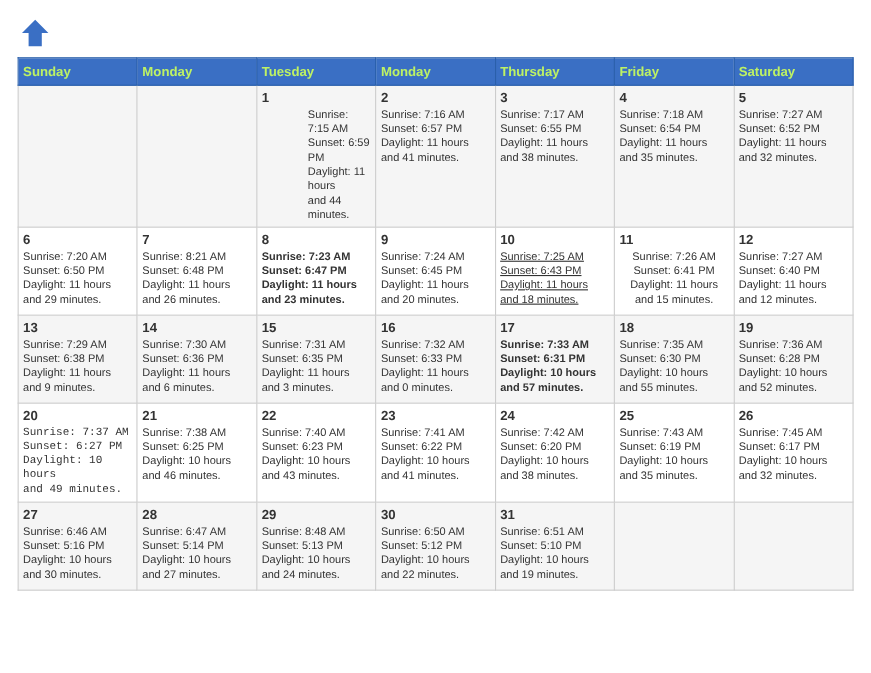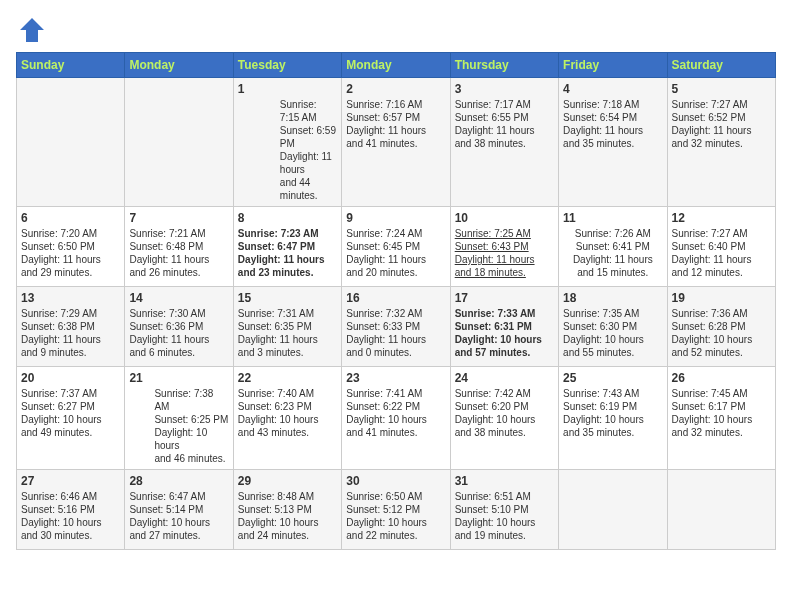--- a/index.html
+++ b/index.html
@@ -162,21 +162,21 @@
       <tr>
         <td>
           <span class="day-number">6</span>
           <div class="cell-content" style="white-space: pre-line;">Sunrise: 7:20 AM
 Sunset: 6:50 PM
 Daylight: 11 hours
 and 29 minutes.</div>
         </td>
         <td>
           <span class="day-number">7</span>
-          <div class="cell-content" style="white-space: pre-line;">Sunrise: 7:21 AM
+          <div class="cell-content" style="white-space: pre-line;">Sunrise: 8:21 AM
 Sunset: 6:48 PM
 Daylight: 11 hours
 and 26 minutes.</div>
         </td>
         <td>
           <span class="day-number">8</span>
           <div class="cell-content" style="white-space: pre-line; font-weight: bold;">Sunrise: 7:23 AM
 Sunset: 6:47 PM
 Daylight: 11 hours
 and 23 minutes.</div>
@@ -257,28 +257,28 @@
           <span class="day-number">19</span>
           <div class="cell-content" style="white-space: pre-line;">Sunrise: 7:36 AM
 Sunset: 6:28 PM
 Daylight: 10 hours
 and 52 minutes.</div>
         </td>
       </tr>
       <tr>
         <td>
           <span class="day-number">20</span>
-          <div class="cell-content" style="white-space: pre-line;">Sunrise: 7:37 AM
+          <div class="cell-content" style="white-space: pre-line; font-family: Liberation Mono, monospace;">Sunrise: 7:37 AM
 Sunset: 6:27 PM
 Daylight: 10 hours
 and 49 minutes.</div>
         </td>
         <td>
           <span class="day-number">21</span>
-          <div class="cell-content" style="white-space: pre-line; margin-left: 25px;">Sunrise: 7:38 AM
+          <div class="cell-content" style="white-space: pre-line;">Sunrise: 7:38 AM
 Sunset: 6:25 PM
 Daylight: 10 hours
 and 46 minutes.</div>
         </td>
         <td>
           <span class="day-number">22</span>
           <div class="cell-content" style="white-space: pre-line;">Sunrise: 7:40 AM
 Sunset: 6:23 PM
 Daylight: 10 hours
 and 43 minutes.</div>

